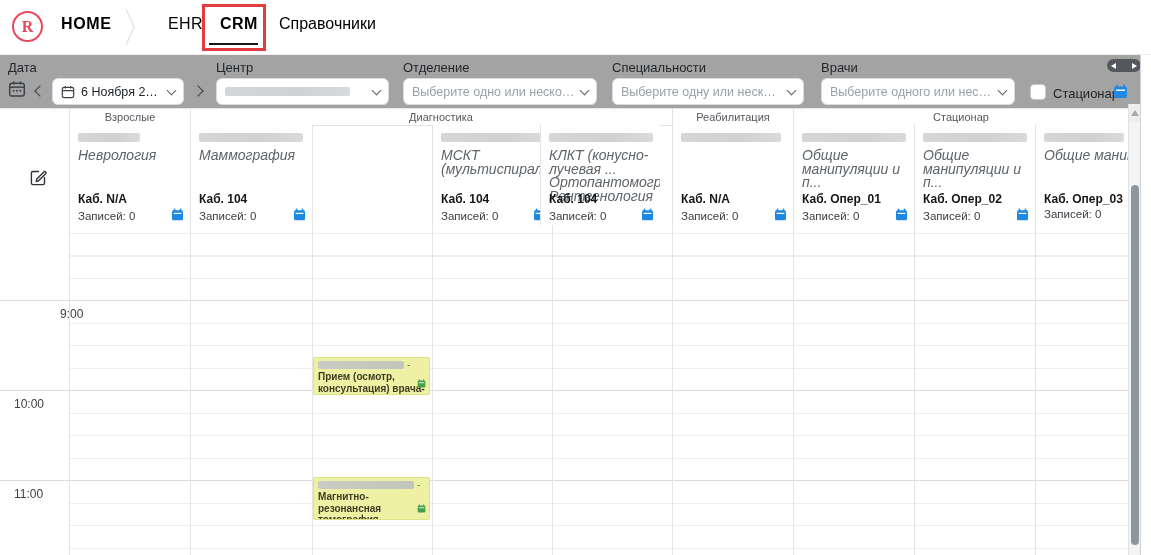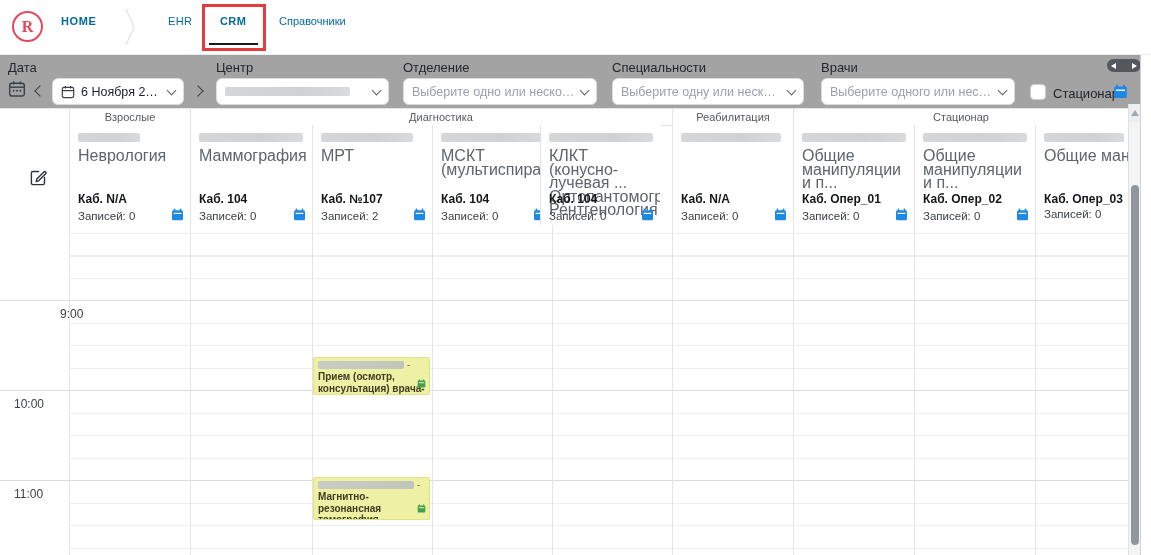--- a/index.html
+++ b/index.html
@@ -2,21 +2,21 @@
 <html><head>
 <meta charset="utf-8">
 <style>
   * { box-sizing: border-box; margin: 0; padding: 0; }
   body { font-family: "Liberation Sans", sans-serif; background: #fff; }
   .page { position: relative; width: 1151px; height: 555px; background: #fff; overflow: hidden; }
 
   
   .nav { position: absolute; left: 0; top: 0; width: 100%; height: 55px; background: #fff; border-bottom: 1px solid #ececec; z-index: 30; }
   .logo { position: absolute; left: 12px; top: 11px; width: 31px; height: 31px; border: 2px solid #e8485a; border-radius: 50%; color: #e8485a; font-size: 16px; font-weight: 700; text-align: center; line-height: 28px; font-family: "Liberation Serif", serif; }
-  .nav-item { position: absolute; top: 15px; font-size: 11px; color: #0369a1; }
+  .nav-item { position: absolute; top: 15px; font-size: 16px; color: #000000; }
   .nav-home { left: 61px; font-weight: 700; letter-spacing: .6px; }
   .nav-div { position: absolute; left: 124px; top: 5px; }
   .nav-ehr { left: 168px; letter-spacing: .4px; }
   .nav-crm { left: 220px; font-weight: 700; letter-spacing: .4px; }
   .nav-dir { left: 279px; text-align: right; }
   .crm-underline { position: absolute; left: 209px; top: 43px; width: 49px; height: 2px; background: #17191c; }
   .anno-box { position: absolute; left: 202px; top: 4px; width: 64px; height: 47px; border: 3px solid #e23b40; z-index: 40; }
 
   
   .filters { position: absolute; left: 0; top: 55px; width: 1140px; height: 53px; background: #a3a3a3; z-index: 20; }
@@ -38,21 +38,21 @@
 
   
   .blur-bar { background: linear-gradient(90deg, #d4d6d8, #cfd1d3 60%, #d8dadc); border-radius: 2px; filter: blur(.6px); }
 
   
   .grp-row { position: absolute; left: 0; top: 108px; width: 1140px; height: 17px; border-top: 1px solid #e6e6e6; z-index: 10; }
   .grp-cell { position: absolute; top: 0; height: 17px; font-size: 11px; color: #55595e; text-align: center; line-height: 16px; border-left: 1px solid #e3e3e3; overflow: hidden; }
   .hline { position: absolute; height: 1px; background: #e3e3e3; }
   .col-head { position: absolute; top: 125px; height: 100px; border-left: 1px solid #e3e3e3; padding: 0; overflow: hidden; z-index: 10; background: #fff; }
   .col-head .blur-bar { position: absolute; left: 8px; top: 8px; height: 9px; }
-  .col-head .spec { position: absolute; left: 8px; top: 24px; right: 4px; font-size: 16px; color: #5e646a; line-height: 13.5px; white-space: pre-line; }
+  .col-head .spec { position: absolute; left: 8px; top: 24px; right: 4px; font-size: 14px; font-style: italic; color: #5e646a; line-height: 13.5px; white-space: pre-line; }
   .col-head .cab { position: absolute; left: 8px; top: 67px; font-size: 12px; font-weight: 700; color: #141719; }
   .col-head .rec-row { position: absolute; left: 8px; right: 6px; top: 83px; display: flex; align-items: center; justify-content: space-between; font-size: 11.5px; color: #3b4045; }
   .util-head { position: absolute; left: 0; top: 125px; width: 69px; height: 100px; z-index: 10; }
   .edit-icon { position: absolute; left: 29px; top: 43px; cursor: pointer; }
 
   
   .body-area { position: absolute; left: 0; top: 225px; width: 1140px; height: 330px; z-index: 1; }
   .sublines { position: absolute; left: 69px; top: 7.5px; width: 1059px; height: 322px; background: repeating-linear-gradient(#eeeeee 0 1px, transparent 1px 22.5px); }
   .hourline { position: absolute; left: 0; width: 1128px; height: 1px; background: #dcdcdc; }
   .time-label { position: absolute; left: 14px; font-size: 12px; color: #3d4144; background: #fff; padding-right: 4px; }
@@ -200,34 +200,20 @@
         <span>Записей: 0</span>
         <span><svg width="13" height="13" viewBox="0 0 13 13">
             <rect x="1" y="2.2" width="11" height="10" rx="1.5" fill="#1e88e5"></rect>
             <line x1="3.5" y1="0.6" x2="3.5" y2="3" stroke="#1e88e5" stroke-width="1.6"></line>
             <line x1="9.5" y1="0.6" x2="9.5" y2="3" stroke="#1e88e5" stroke-width="1.6"></line>
             <line x1="2.6" y1="5.4" x2="10.4" y2="5.4" stroke="#fff" stroke-width="1.2"></line>
           </svg></span>
       </div>
   </div>
 
-  <div class="col-head" style="left:312px;width:120px;">
-    <div class="blur-bar" style="width:92px;"></div>
-    <div class="spec">МРТ</div>
-    <div class="cab">Каб. №107</div>
-    <div class="rec-row">
-        <span>Записей: 2</span>
-        <span><svg width="13" height="13" viewBox="0 0 13 13">
-            <rect x="1" y="2.2" width="11" height="10" rx="1.5" fill="#1e88e5"></rect>
-            <line x1="3.5" y1="0.6" x2="3.5" y2="3" stroke="#1e88e5" stroke-width="1.6"></line>
-            <line x1="9.5" y1="0.6" x2="9.5" y2="3" stroke="#1e88e5" stroke-width="1.6"></line>
-            <line x1="2.6" y1="5.4" x2="10.4" y2="5.4" stroke="#fff" stroke-width="1.2"></line>
-          </svg></span>
-      </div>
-  </div>
 
   <div class="col-head" style="left:432px;width:120px;">
     <div class="blur-bar" style="width:104px;"></div>
     <div class="spec">МСКТ (мультиспиральна...</div>
     <div class="cab">Каб. 104</div>
     <div class="rec-row">
         <span>Записей: 0</span>
         <span><svg width="13" height="13" viewBox="0 0 13 13">
             <rect x="1" y="2.2" width="11" height="10" rx="1.5" fill="#1e88e5"></rect>
             <line x1="3.5" y1="0.6" x2="3.5" y2="3" stroke="#1e88e5" stroke-width="1.6"></line>

